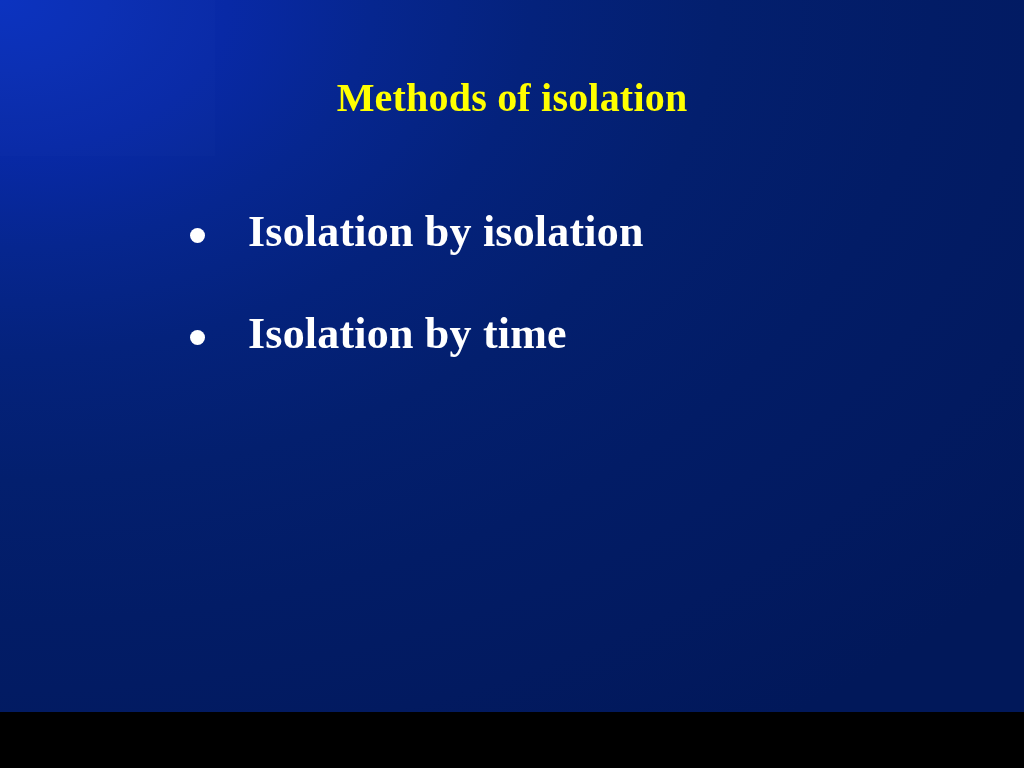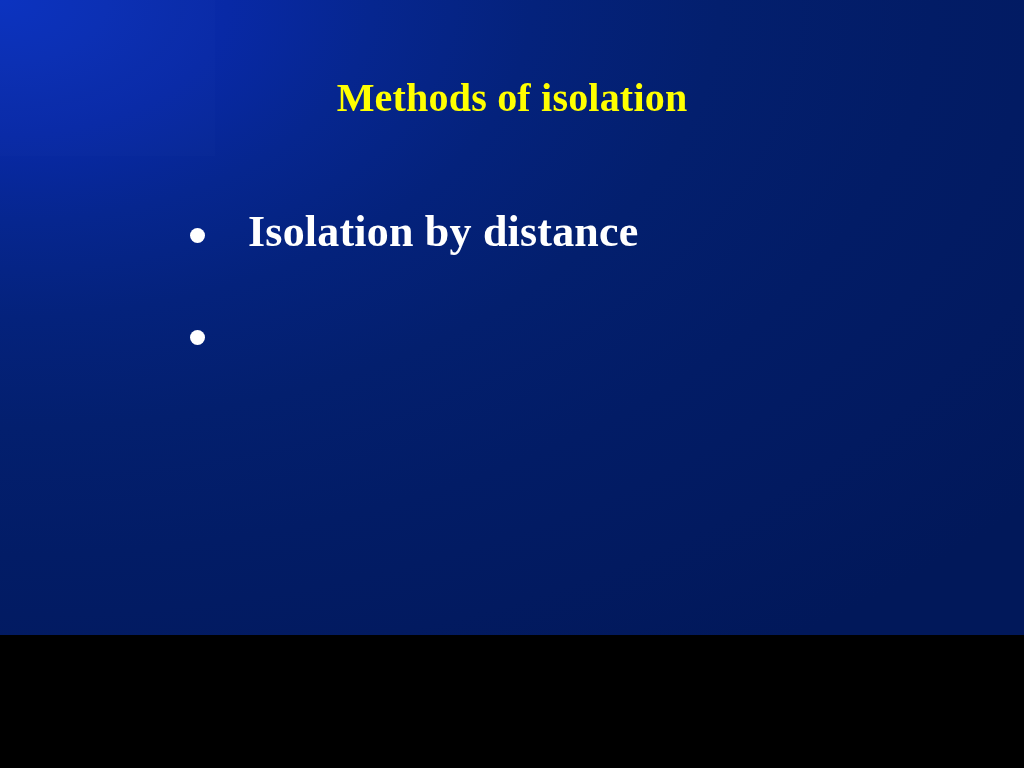--- a/index.html
+++ b/index.html
@@ -5,21 +5,21 @@
 <style>
   html, body {
     margin: 0;
     padding: 0;
     background: #000000;
   }
 
   .slide {
     position: relative;
     width: 1024px;
-    height: 635px;
+    height: 712px;
     overflow: hidden;
     
     background-color: #737373;
     font-family: "Liberation Serif", "DejaVu Serif", serif;
     -webkit-font-smoothing: antialiased;
   }
 
   
   .slide-bg {
     position: absolute;
@@ -124,26 +124,27 @@
   <div class="slide-content">
 
     <div class="title">Methods of isolation</div>
 
     <ul class="bullet-list">
 
       <li class="bullet-item">
         <span class="bullet-marker">
           <span class="bullet-dot"></span>
         </span>
-        <span class="bullet-text">Isolation by distance</span>
+        <span class="bullet-text">Isolation by isolation</span>
       </li>
 
       <li class="bullet-item">
         <span class="bullet-marker">
           <span class="bullet-dot"></span>
         </span>
+        <span class="bullet-text">Isolation by time</span>
       </li>
 
 
     </ul>
 
   </div>
 </div>
 
 </body></html>

